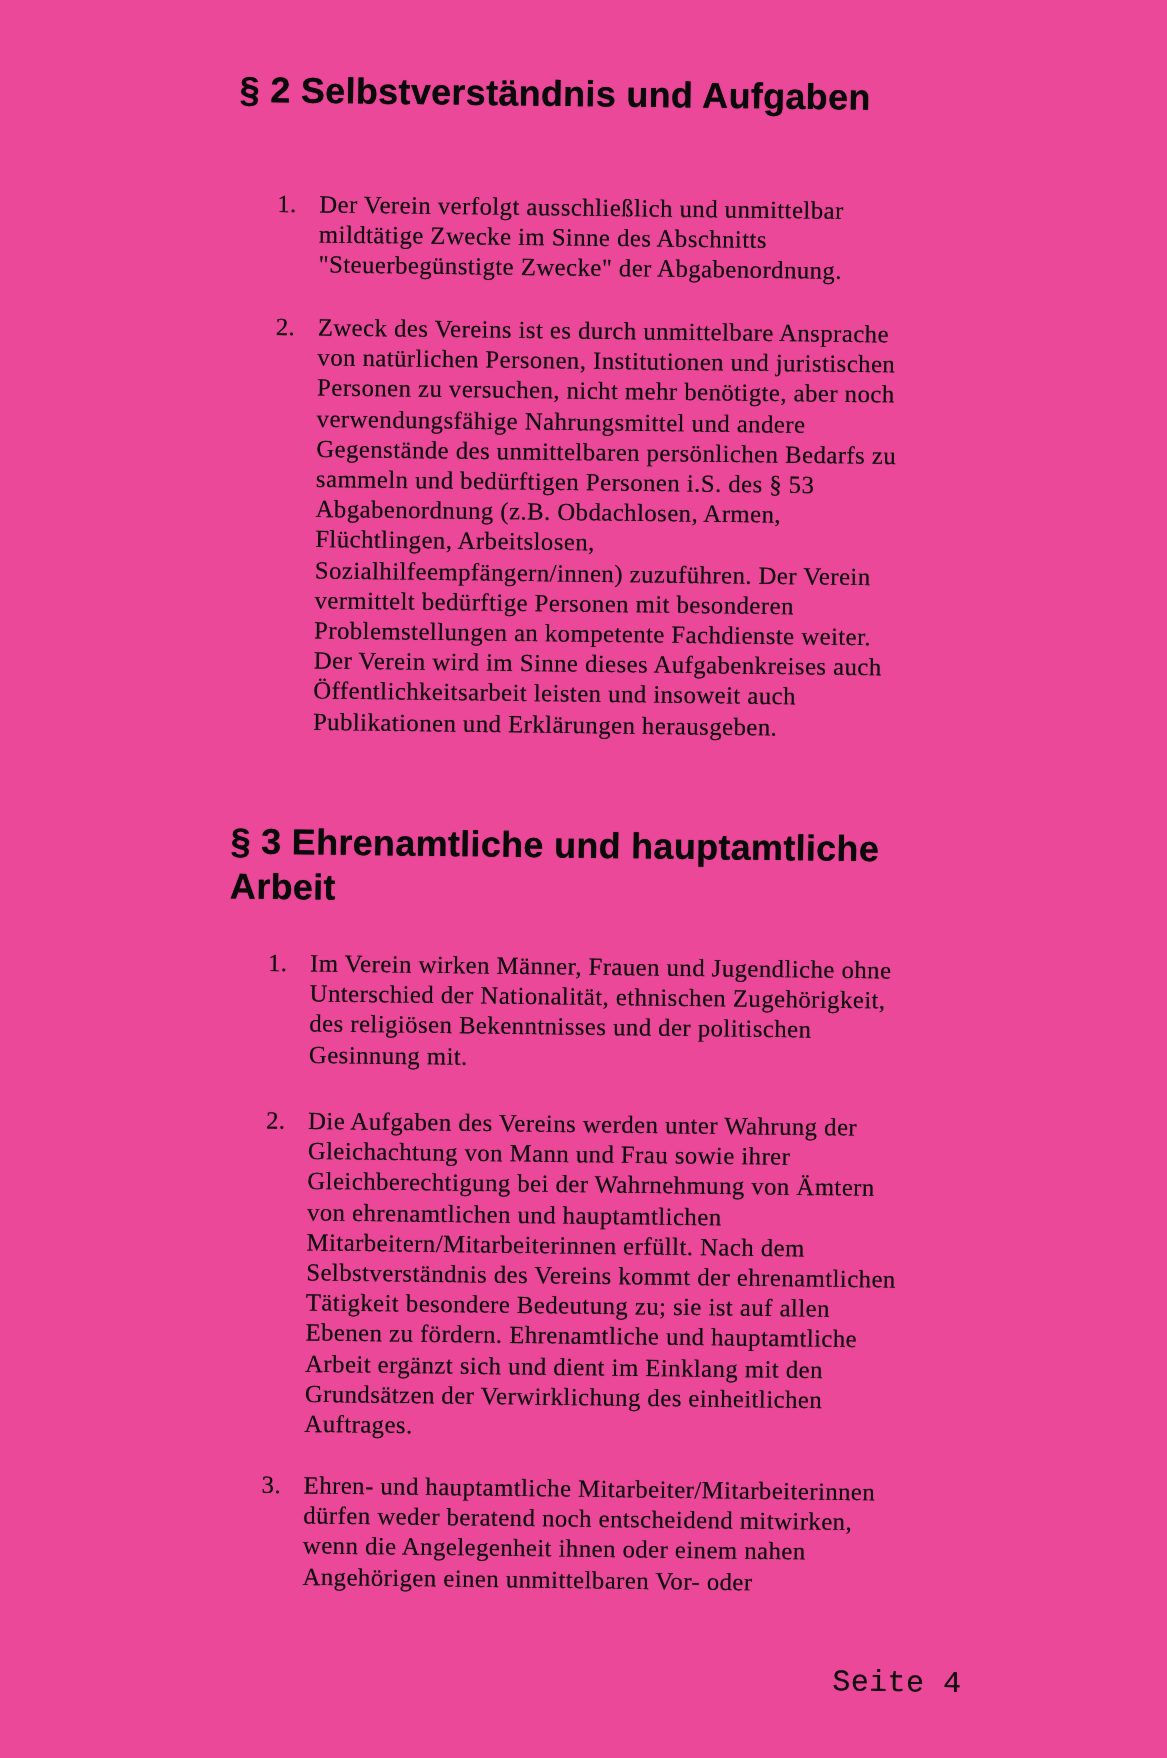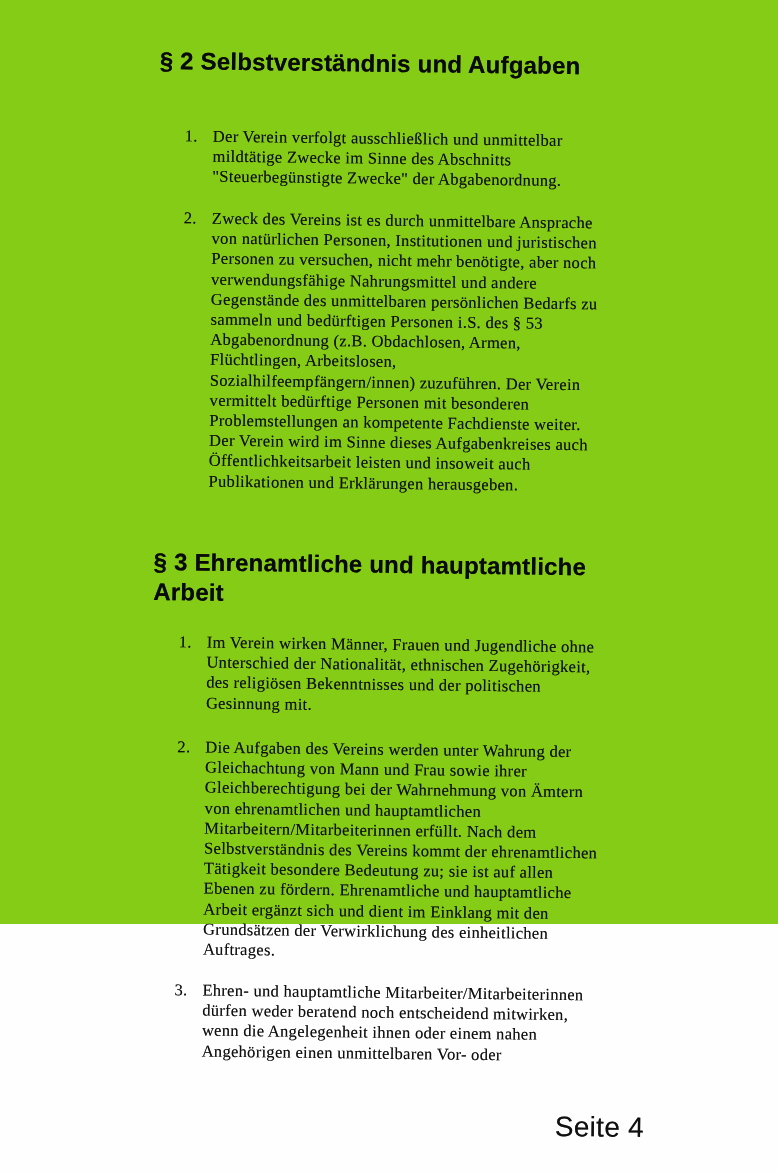--- a/index.html
+++ b/index.html
@@ -6,22 +6,22 @@
     margin: 0;
     padding: 0;
     width: 778px;
     height: 1172px;
     background: #fefefe;
     overflow: hidden;
   }
   .sheet {
     position: relative;
     width: 778px;
-    height: 924px;
-    background: #84cc16;
+    height: 1172px;
+    background: #ec4899;
   }
   
   .content {
     position: absolute;
     left: 160px;
     top: 44px;
     width: 500px;
     height: 1110px;
     transform: rotate(0.7deg);
     transform-origin: 0 0;
@@ -61,22 +61,22 @@
     font-size: 16.5px;
     line-height: 20.2px;
     letter-spacing: 0.3px;
     white-space: pre;
     text-shadow: 0 0 0.5px rgba(16,16,16,0.6);
   }
   .footer {
     position: absolute;
     left: 408px;
     top: 1062px;
-    font-family: Liberation Sans, sans-serif;
-    font-size: 28px;
+    font-family: Liberation Mono, monospace;
+    font-size: 20px;
     letter-spacing: 0.3px;
     text-shadow: 0 0 0.5px rgba(16,16,16,0.6);
   }
 </style>
 </head>
 <body>
 
 <div class="sheet">
   <div class="content">
 

